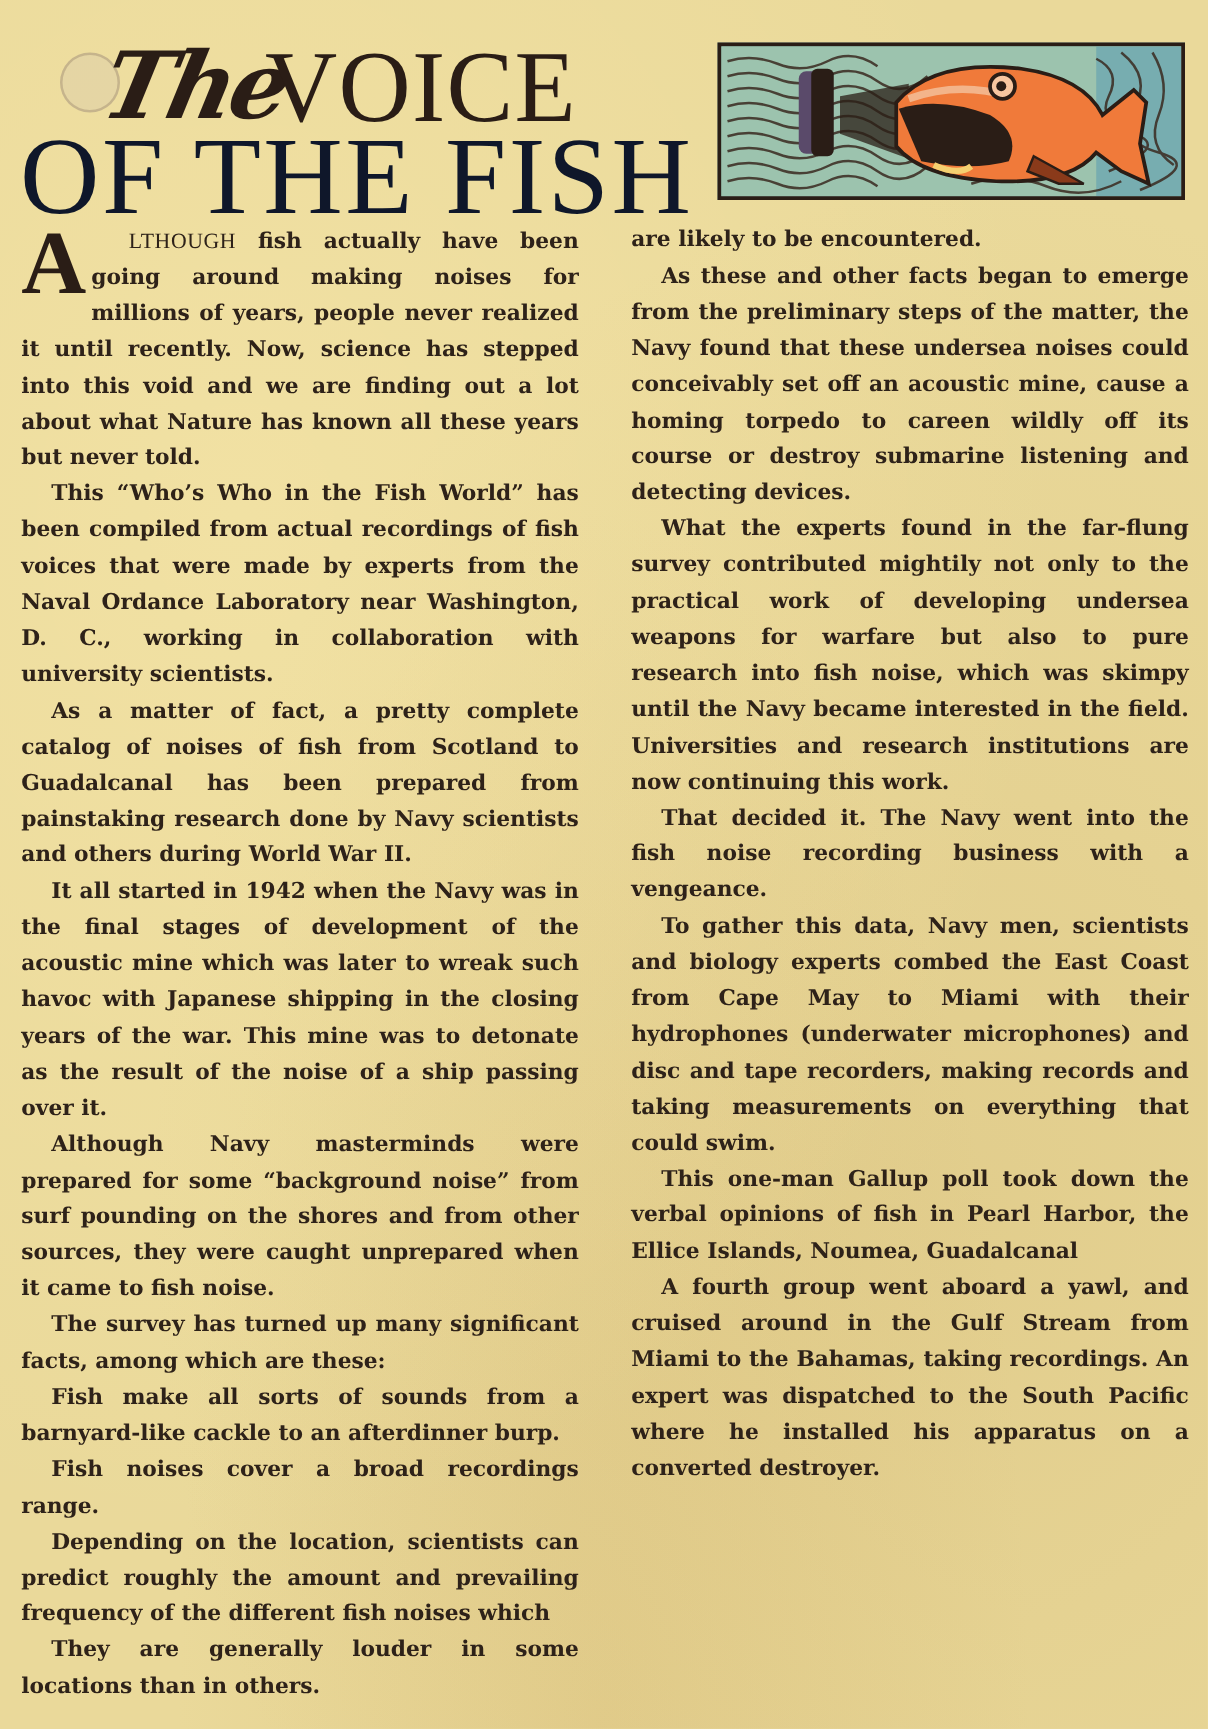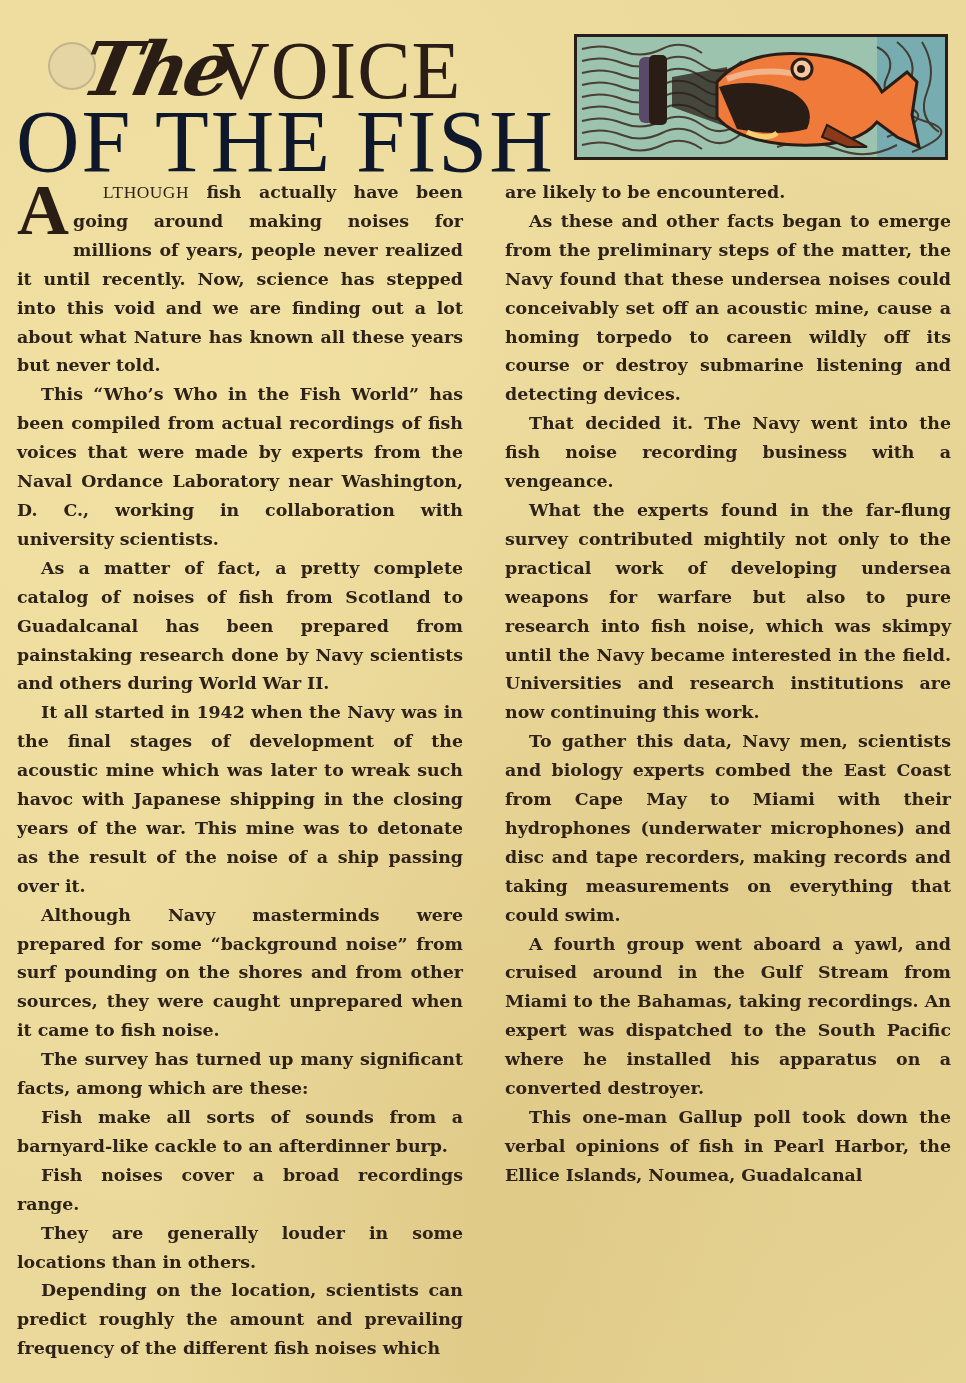--- a/index.html
+++ b/index.html
@@ -176,27 +176,27 @@
 
   <div class="col col-left">
     <p class="noindent"><span class="drop-cap">A</span><span class="lead-caps">LTHOUGH</span><span> fish actually have been going around making noises for millions of years, people never realized it until recently. Now, science has stepped into this void and we are finding out a lot about what Nature has known all these years but never told.</span></p>
     <p>This “Who’s Who in the Fish World” has been compiled from actual recordings of fish voices that were made by experts from the Naval Ordance Laboratory near Washington, D. C., working in collaboration with university scientists.</p>
     <p>As a matter of fact, a pretty complete catalog of noises of fish from Scotland to Guadalcanal has been prepared from painstaking research done by Navy scientists and others during World War II.</p>
     <p>It all started in 1942 when the Navy was in the final stages of development of the acoustic mine which was later to wreak such havoc with Japanese shipping in the closing years of the war. This mine was to detonate as the result of the noise of a ship passing over it.</p>
     <p>Although Navy masterminds were prepared for some “background noise” from surf pounding on the shores and from other sources, they were caught unprepared when it came to fish noise.</p>
     <p>The survey has turned up many significant facts, among which are these:</p>
     <p>Fish make all sorts of sounds from a barnyard-like cackle to an afterdinner burp.</p>
     <p>Fish noises cover a broad recordings range.</p>
+    <p>Depending on the location, scientists can predict roughly the amount and prevailing frequency of the different fish noises which</p>
     <p>They are generally louder in some locations than in others.</p>
-    <p>Depending on the location, scientists can predict roughly the amount and prevailing frequency of the different fish noises which</p>
   </div>
 
   <div class="col col-right">
     <p class="noindent">are likely to be encountered.</p>
     <p>As these and other facts began to emerge from the preliminary steps of the matter, the Navy found that these undersea noises could conceivably set off an acoustic mine, cause a homing torpedo to careen wildly off its course or destroy submarine listening and detecting devices.</p>
+    <p>What the experts found in the far-flung survey contributed mightily not only to the practical work of developing undersea weapons for warfare but also to pure research into fish noise, which was skimpy until the Navy became interested in the field. Universities and research institutions are now continuing this work.</p>
     <p>That decided it. The Navy went into the fish noise recording business with a vengeance.</p>
-    <p>What the experts found in the far-flung survey contributed mightily not only to the practical work of developing undersea weapons for warfare but also to pure research into fish noise, which was skimpy until the Navy became interested in the field. Universities and research institutions are now continuing this work.</p>
     <p>To gather this data, Navy men, scientists and biology experts combed the East Coast from Cape May to Miami with their hydrophones (underwater microphones) and disc and tape recorders, making records and taking measurements on everything that could swim.</p>
+    <p>This one-man Gallup poll took down the verbal opinions of fish in Pearl Harbor, the Ellice Islands, Noumea, Guadalcanal</p>
     <p>A fourth group went aboard a yawl, and cruised around in the Gulf Stream from Miami to the Bahamas, taking recordings. An expert was dispatched to the South Pacific where he installed his apparatus on a converted destroyer.</p>
-    <p>This one-man Gallup poll took down the verbal opinions of fish in Pearl Harbor, the Ellice Islands, Noumea, Guadalcanal</p>
   </div>
 
 </div>
 
 </body></html>

